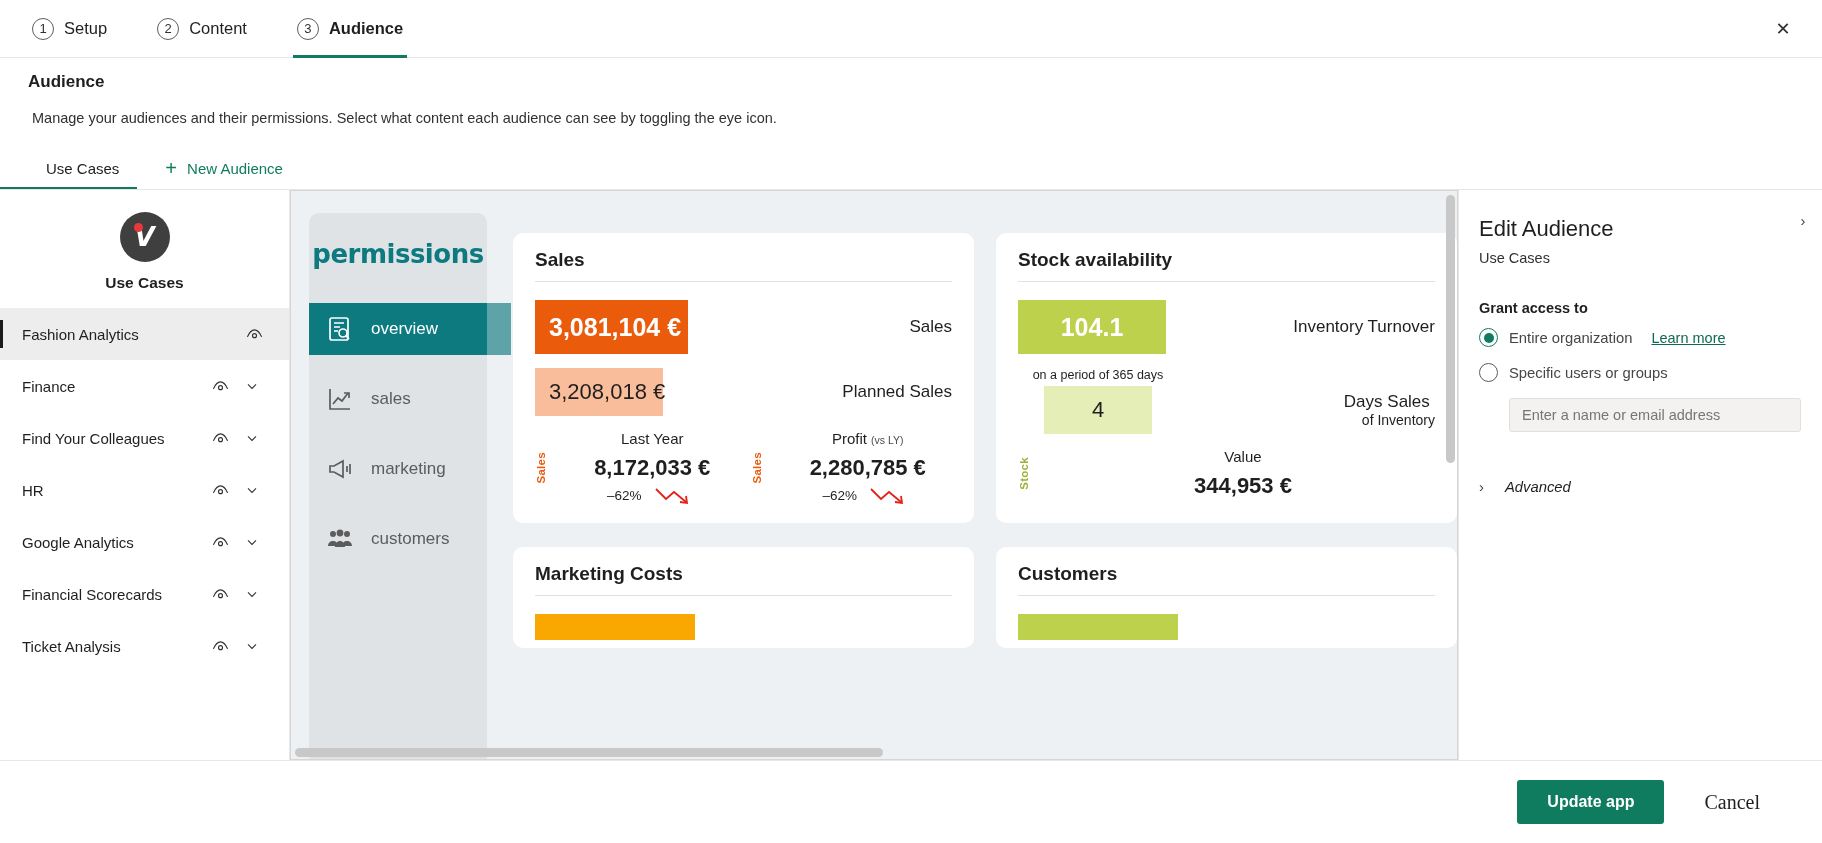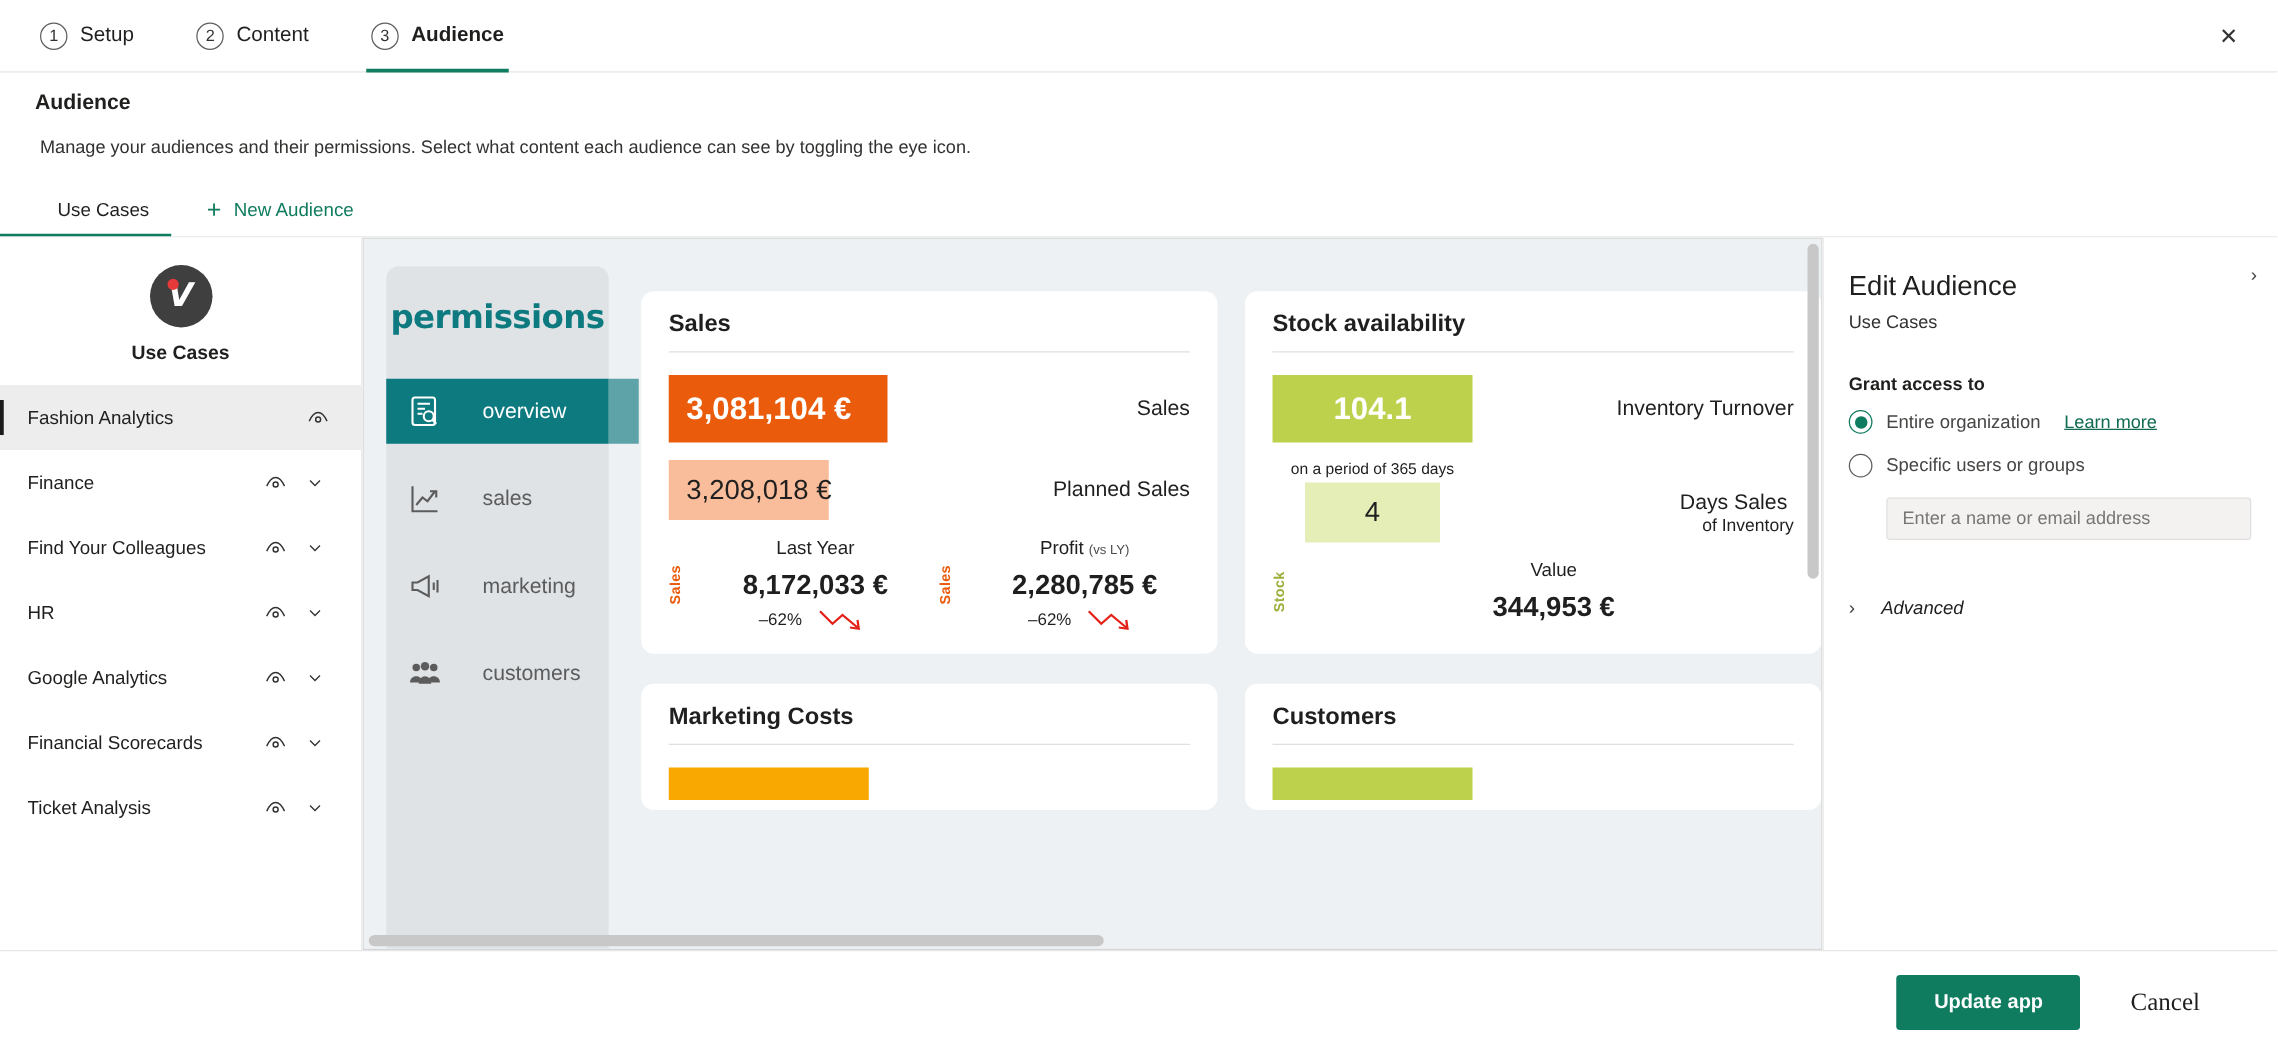--- a/index.html
+++ b/index.html
@@ -107,21 +107,21 @@
   }
   .dash-nav {
     width: 178px; flex: 0 0 178px; background: #dfe3e6; border-radius: 10px 10px 0 0;
     padding: 26px 0 0 0; display: flex; flex-direction: column;
   }
   .dash-logo {
     color: #0d7a80; font-size: 26px; font-weight: bold; letter-spacing: -0.5px;
     text-align: center; margin-bottom: 34px; font-family: "DejaVu Sans", sans-serif;
   }
   .dash-navitem {
-    height: 52px; display: flex; align-items: center; gap: 31px;
+    height: 52px; display: flex; align-items: center; gap: 16px;
     padding: 0 16px; margin: 0 0 18px 0; color: #5c5c5c; font-size: 17px; position: relative;
   }
   .dash-navitem.active { background: #0d7a80; color: #fff; }
   .dash-navitem.active::after {
     content: ""; position: absolute; right: -24px; top: 0; bottom: 0; width: 24px; background: #5da3a8;
   }
   .nav-ic { width: 30px; height: 30px; flex: 0 0 30px; display: flex; align-items: center; justify-content: center; }
   .nav-ic svg { width: 28px; height: 28px; }
 
   .dash-main { flex: 1 1 auto; min-width: 0; padding: 20px 0 0 26px; }
@@ -408,21 +408,21 @@
             </div>
           </div>
 
           <div class="dash-main">
             <div class="card-row">
 
               <div class="card">
                 <div class="card-title">Sales</div>
                 <div class="card-rule"></div>
                 <div class="kpi-line">
-                  <div class="kpi-bar" style="background:#ea5b0c;width:175px;">3,081,104 €</div>
+                  <div class="kpi-bar" style="background:#ea5b0c;width:153px;">3,081,104 €</div>
                   <div class="kpi-cap">Sales</div>
                 </div>
                 <div class="kpi-line">
                   <div class="kpi-bar sub" style="background:#f9bd9b;width:128px;">3,208,018 €</div>
                   <div class="kpi-cap">Planned Sales</div>
                 </div>
 
                 <div class="tri-row">
                   <div class="tri">
                     <div class="tri-axis">
@@ -468,21 +468,21 @@
                       </div>
                     </div>
                   </div>
                 </div>
               </div>
 
               <div class="card">
                 <div class="card-title">Stock availability</div>
                 <div class="card-rule"></div>
                 <div class="kpi-line">
-                  <div class="kpi-bar stock" style="background:#bdd14c;width:160px;">104.1</div>
+                  <div class="kpi-bar stock" style="background:#bdd14c;width:148px;">104.1</div>
                   <div class="kpi-cap">Inventory Turnover</div>
                 </div>
                 <div class="stock-period" style="width:160px;">on a period of 365 days</div>
                 <div class="kpi-line">
                   <div class="kpi-bar sub stock" style="background:#e6eeb7;width:108px;margin-left:26px;">4</div>
                   <div class="kpi-cap">
                     <div>Days Sales</div>
                     <div class="kpi-cap sm" style="text-align:right;">of Inventory</div>
                   </div>
                 </div>

